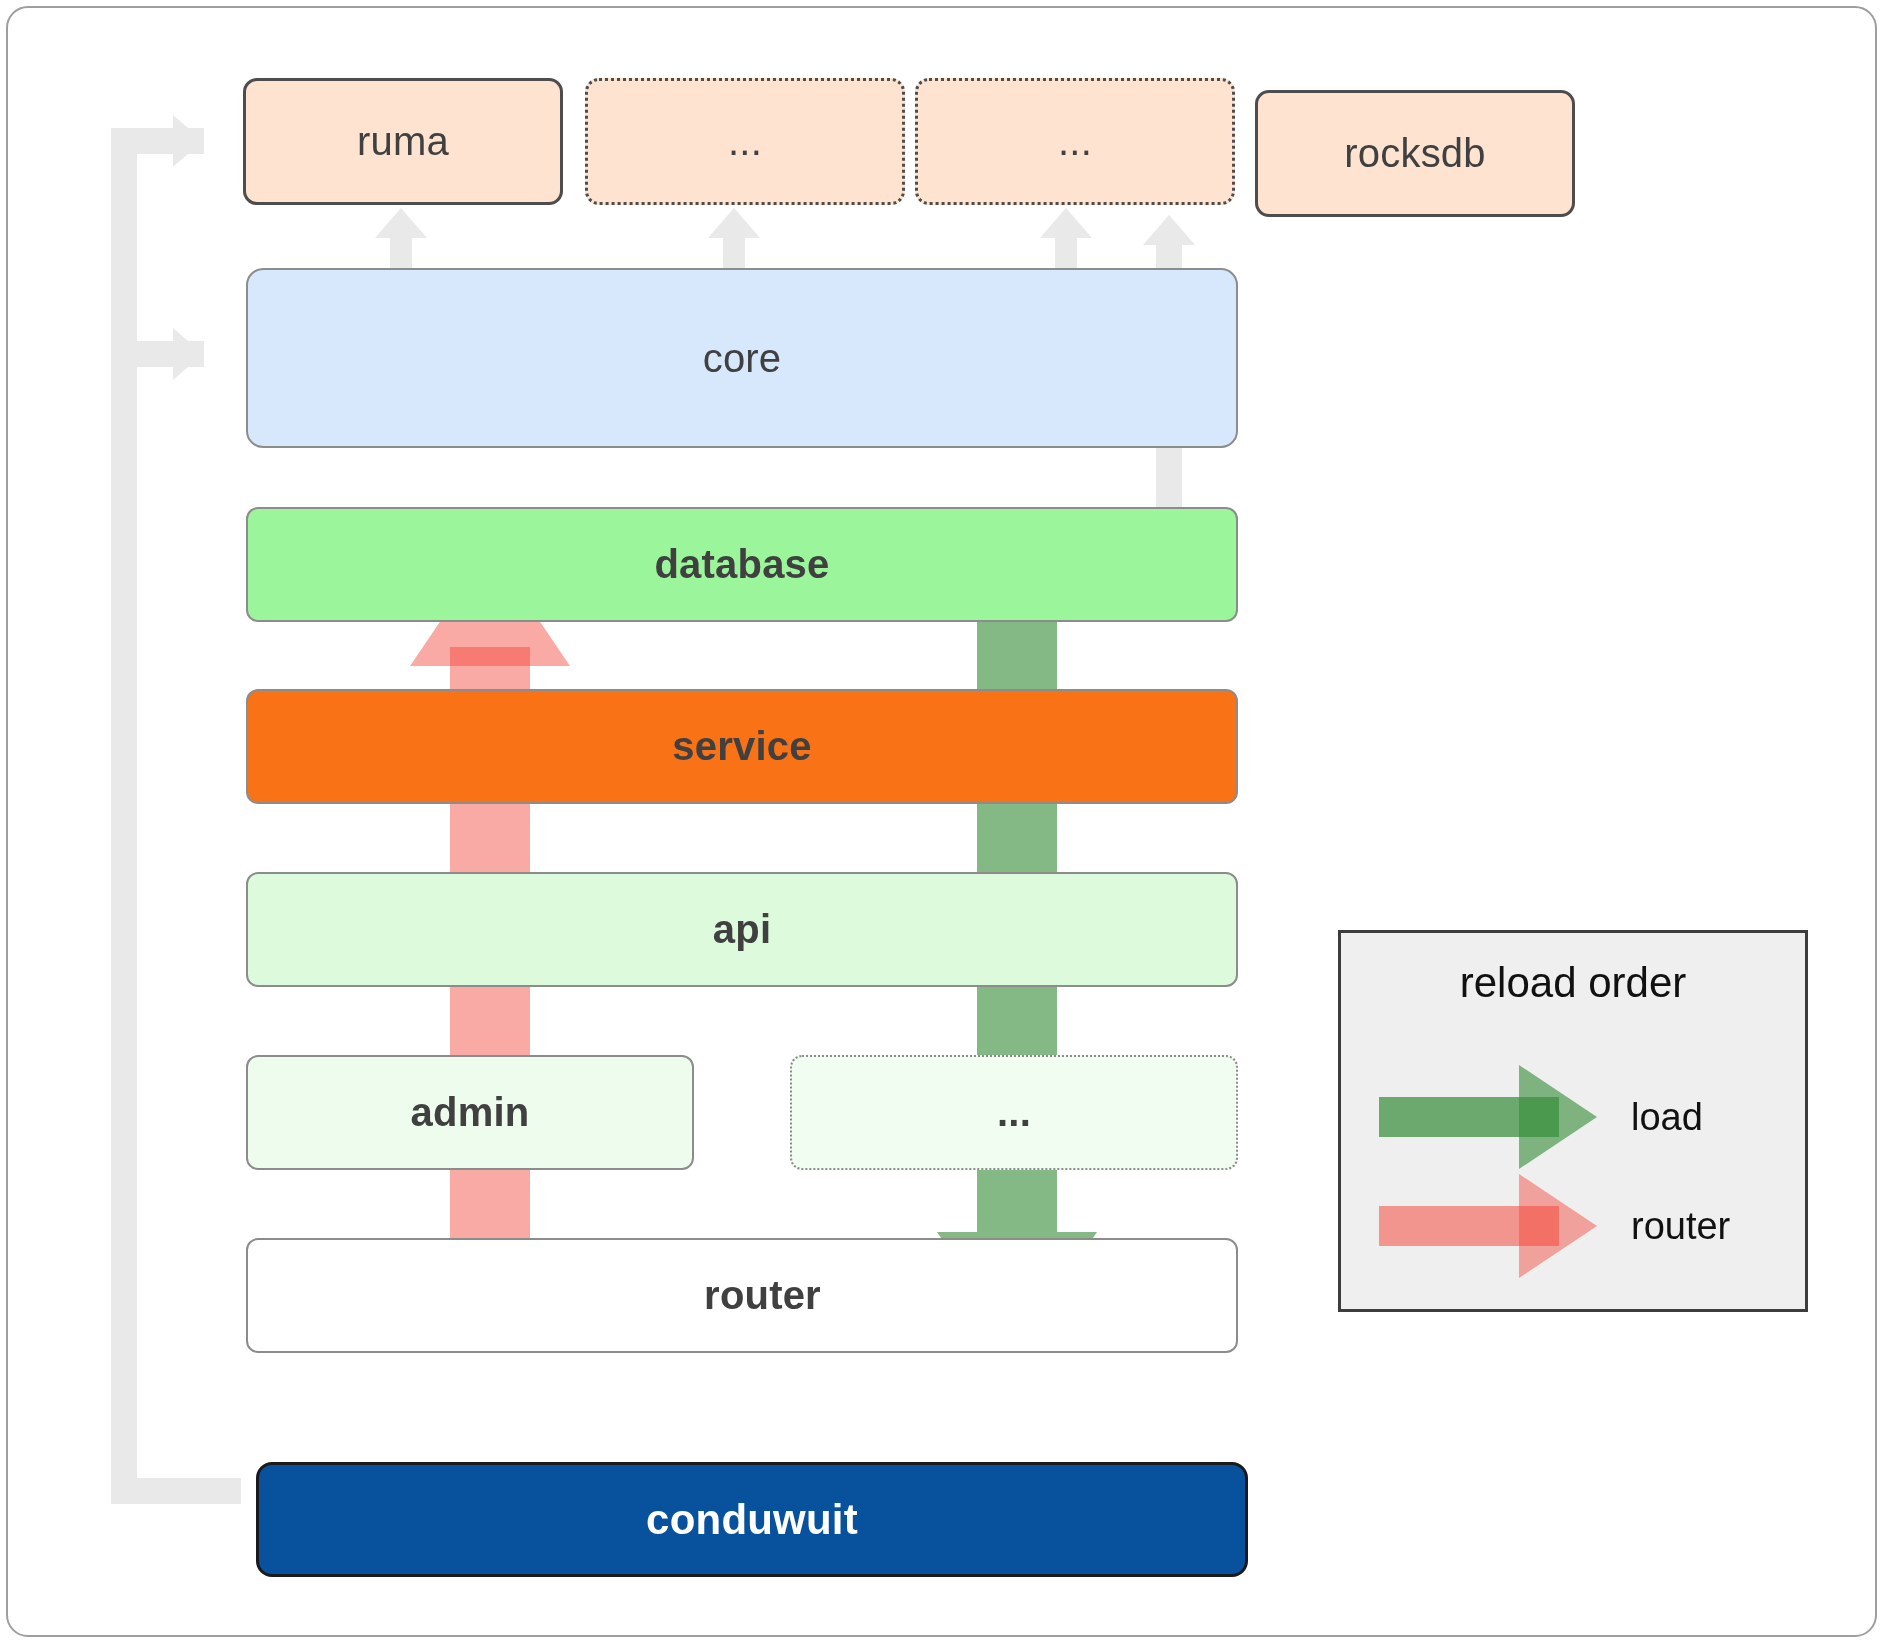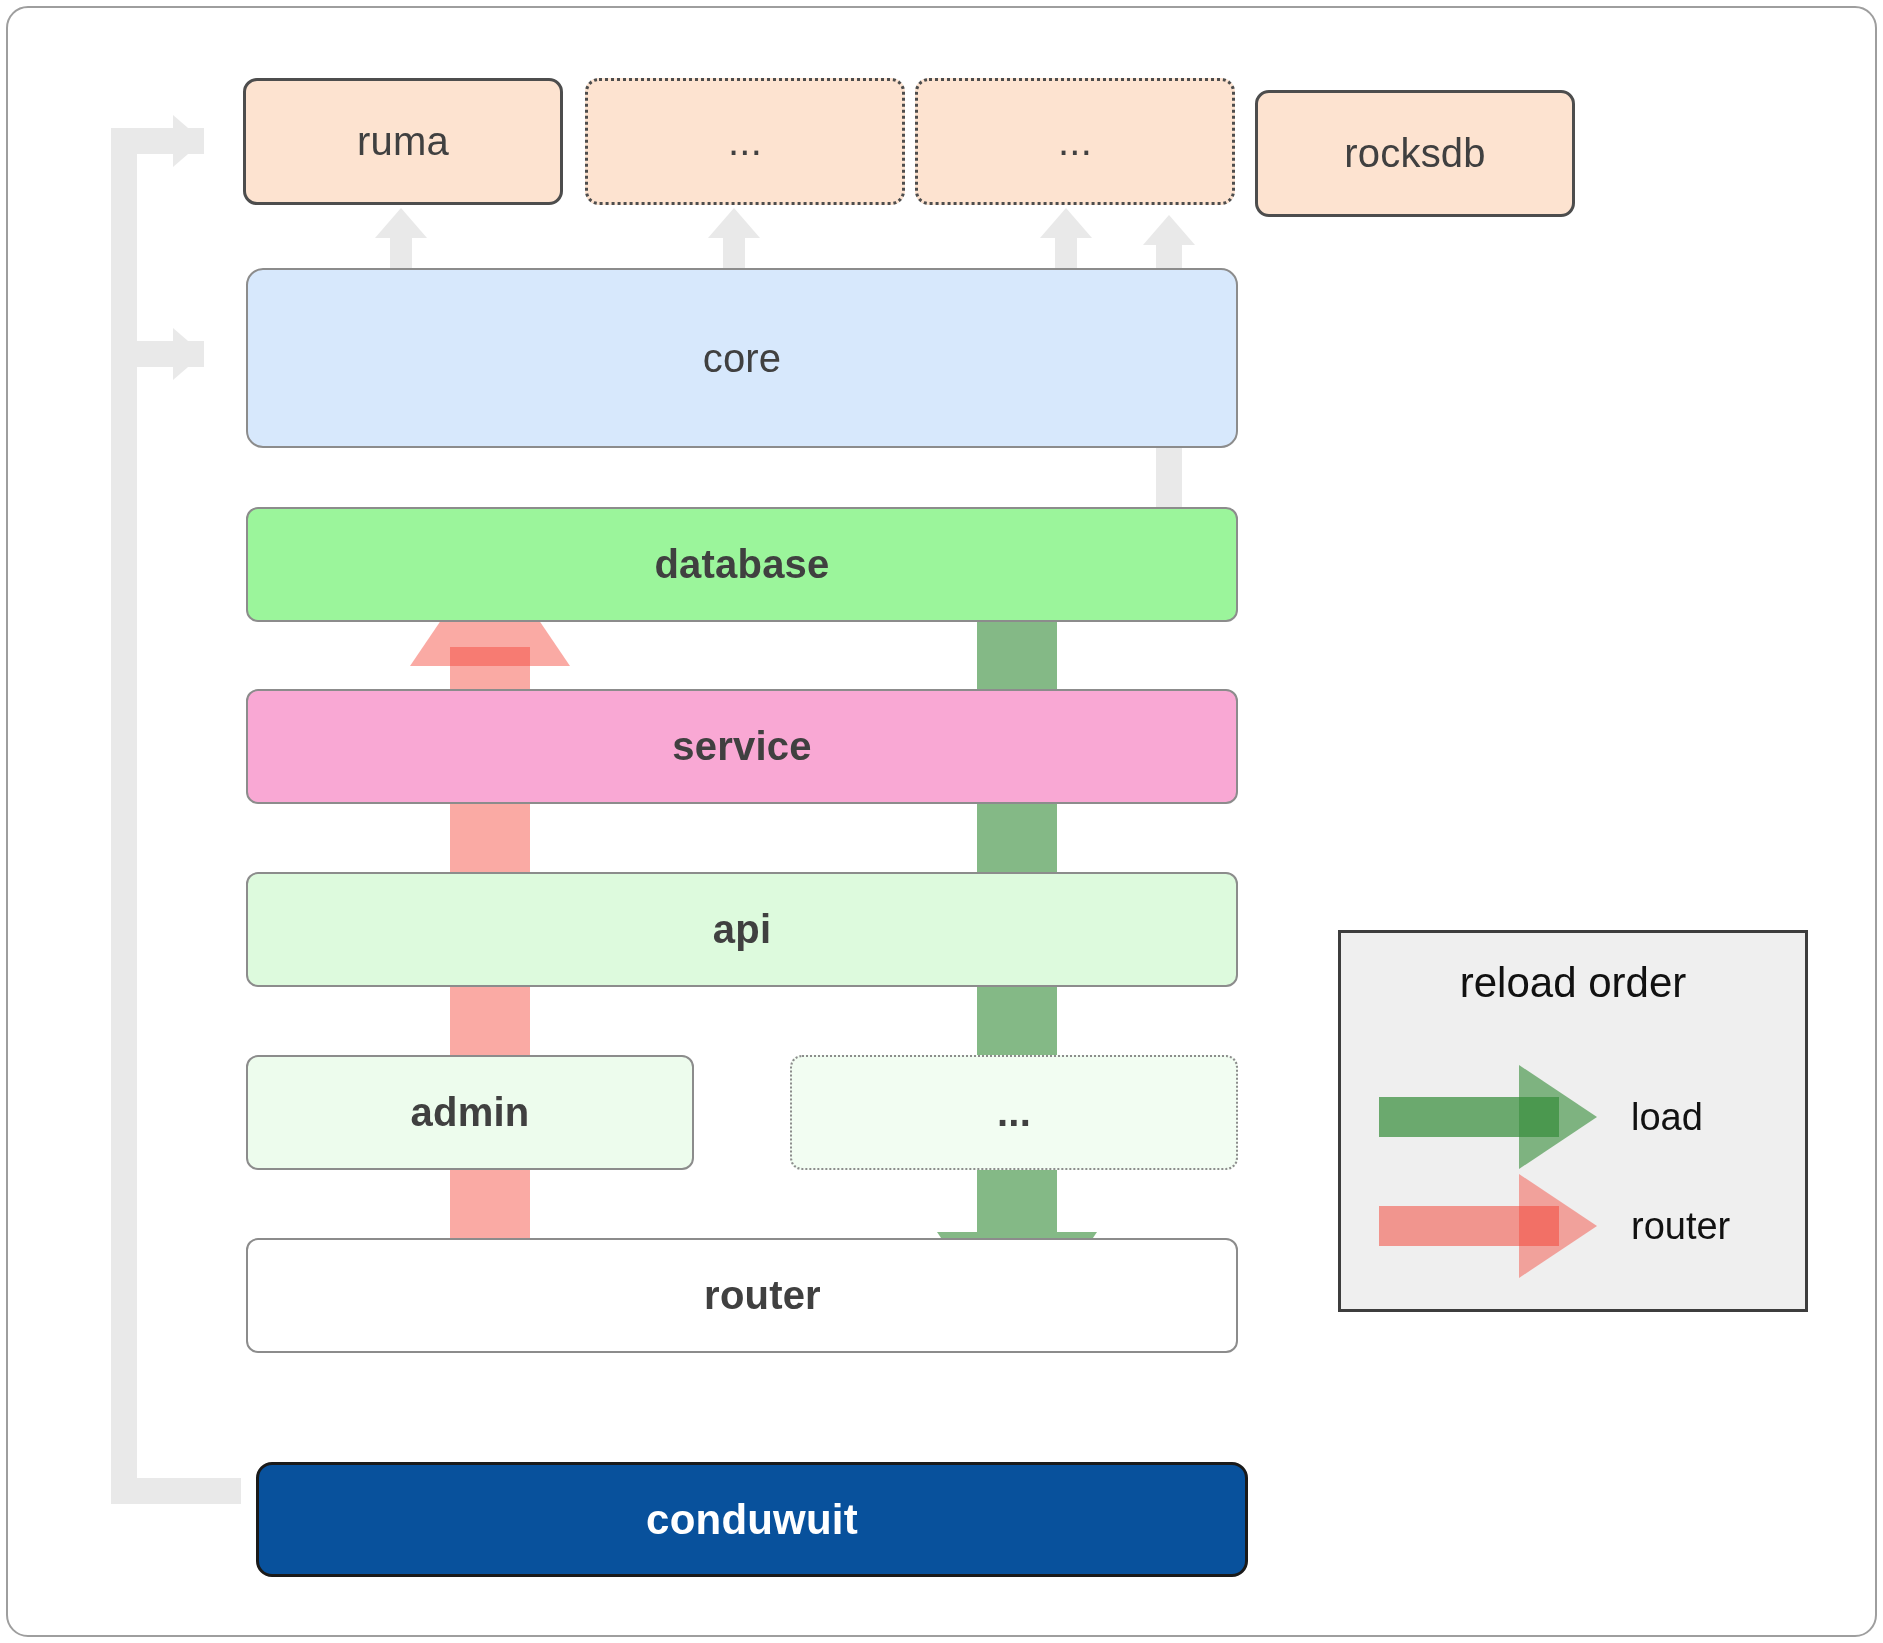--- a/index.html
+++ b/index.html
@@ -155,21 +155,21 @@
   <div class="node dep dotted" style="left:585px;top:78px;width:320px;height:127px;">...</div>
 
   <div class="node dep dotted" style="left:915px;top:78px;width:320px;height:127px;">...</div>
 
   <div class="node dep" style="left:1255px;top:78px;width:320px;height:127px;margin-top:12px;">rocksdb</div>
 
   <div class="node core" style="left:246px;top:268px;width:992px;height:180px;border-radius:17px;">core</div>
 
   <div class="node layer" style="left:246px;top:507px;width:992px;height:115px;background:#9bf59b;">database</div>
 
-  <div class="node layer" style="left:246px;top:689px;width:992px;height:115px;background:#f9a8d4;">service</div>
+  <div class="node layer" style="left:246px;top:689px;width:992px;height:115px;background:#f97316;">service</div>
 
   <div class="node layer" style="left:246px;top:872px;width:992px;height:115px;background:#ddfadd;">api</div>
 
   <div class="node layer" style="left:246px;top:1055px;width:448px;height:115px;background:#edfced;">admin</div>
 
   <div class="node layer dotted" style="left:790px;top:1055px;width:448px;height:115px;background:#f2fdf2;">...</div>
 
   <div class="node layer" style="left:246px;top:1238px;width:992px;height:115px;background:#ffffff;padding-left:41px;">router</div>
 
   <div class="node root" style="left:256px;top:1462px;width:992px;height:115px;">conduwuit</div>

